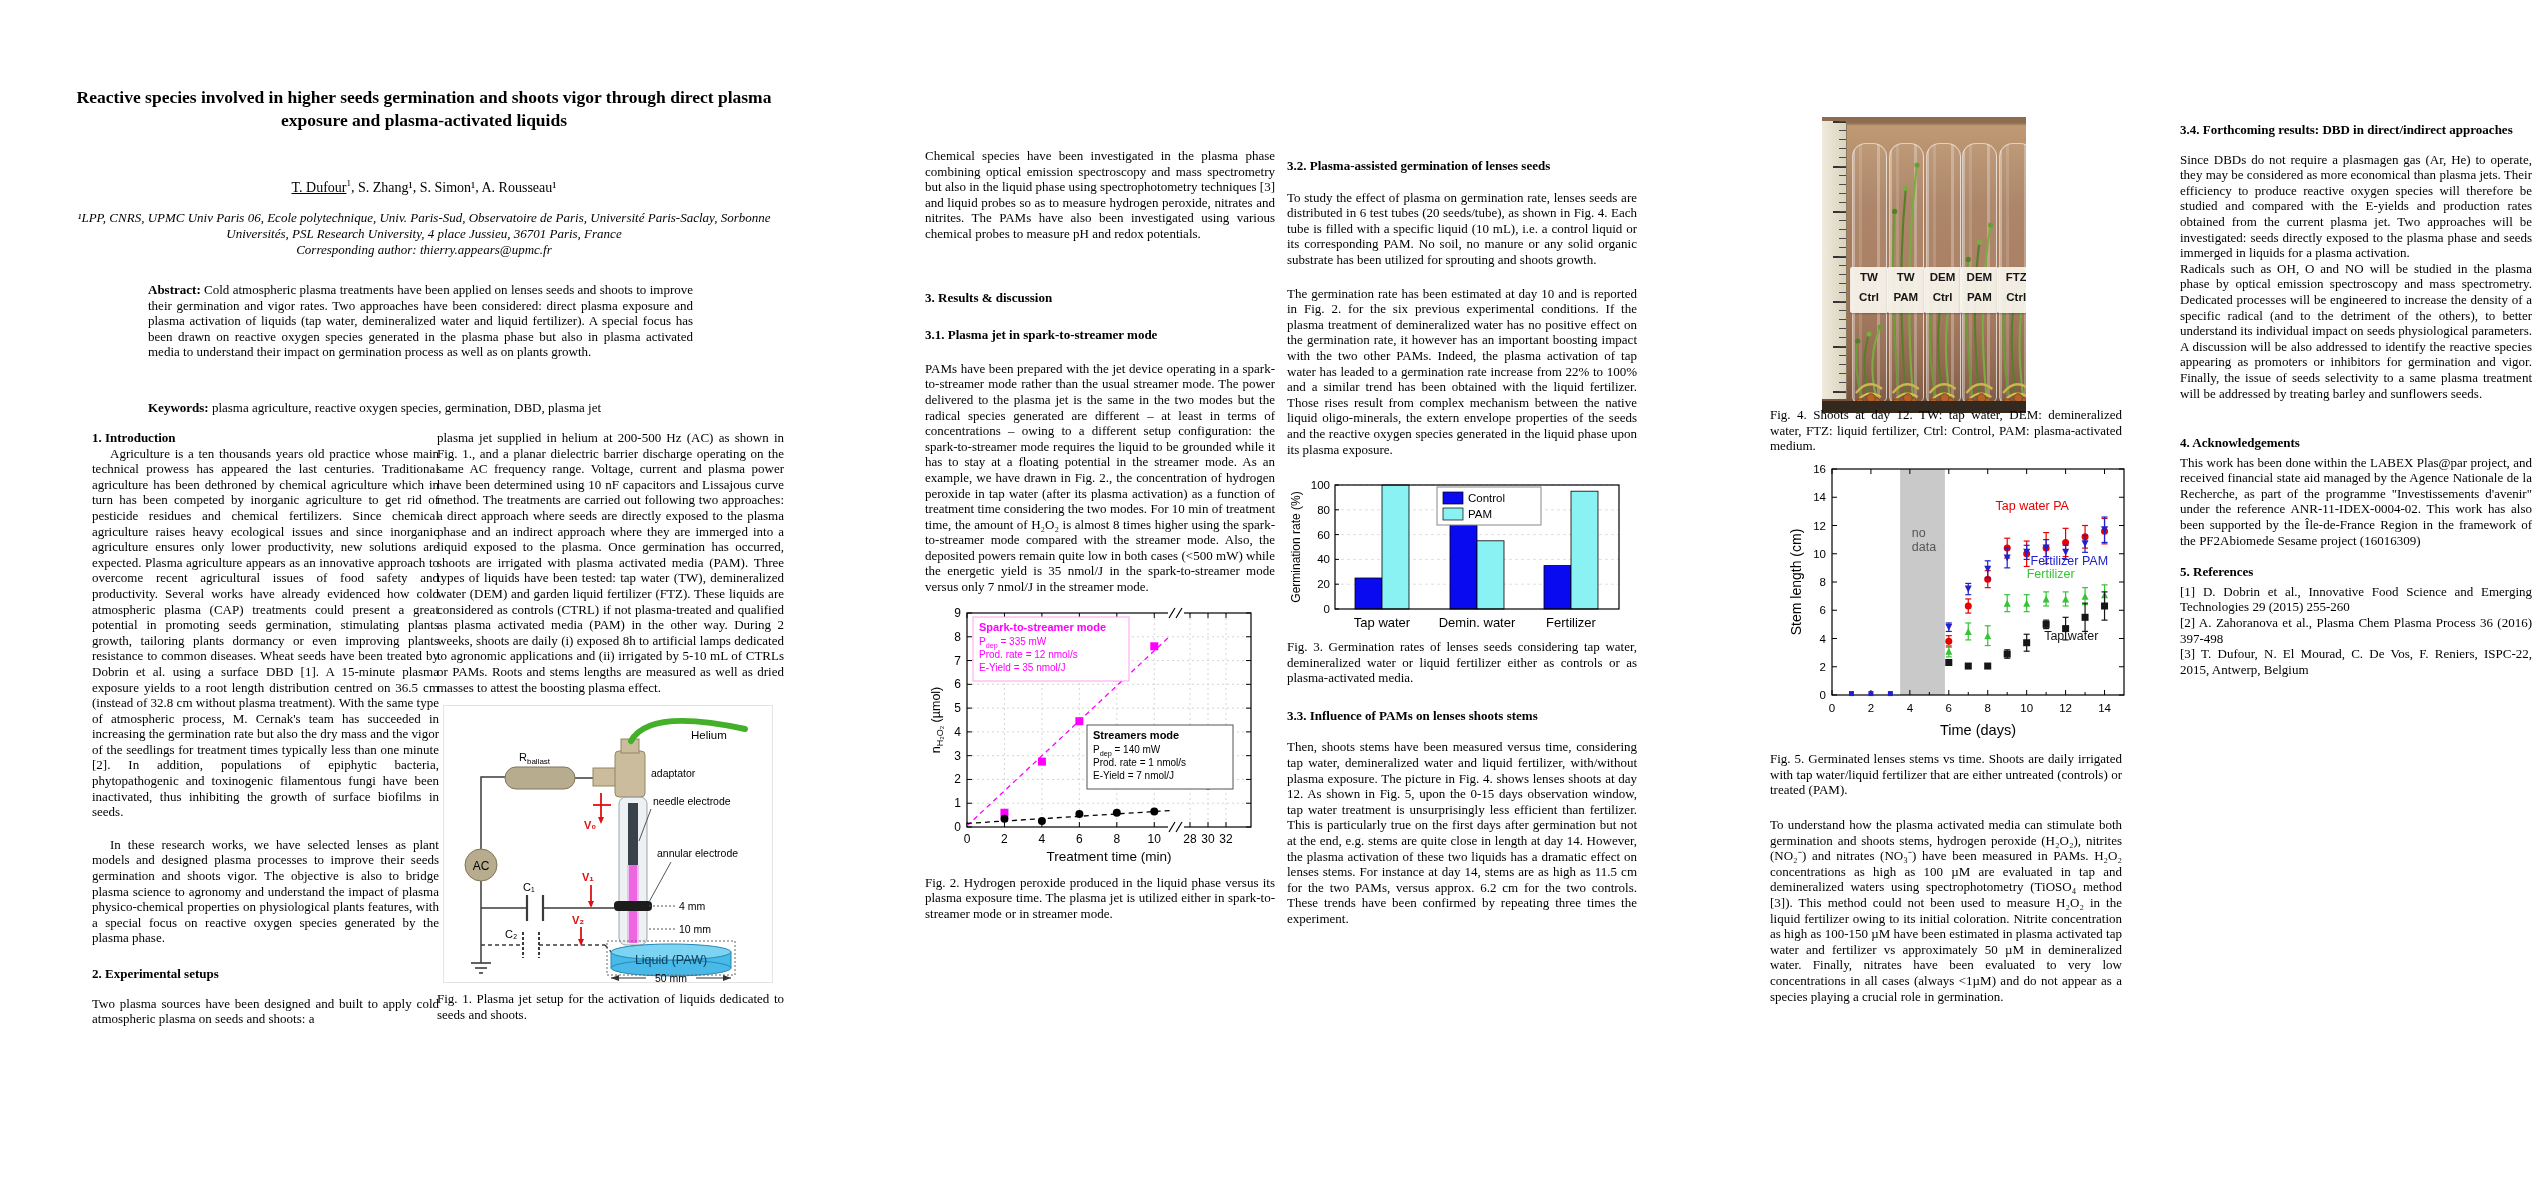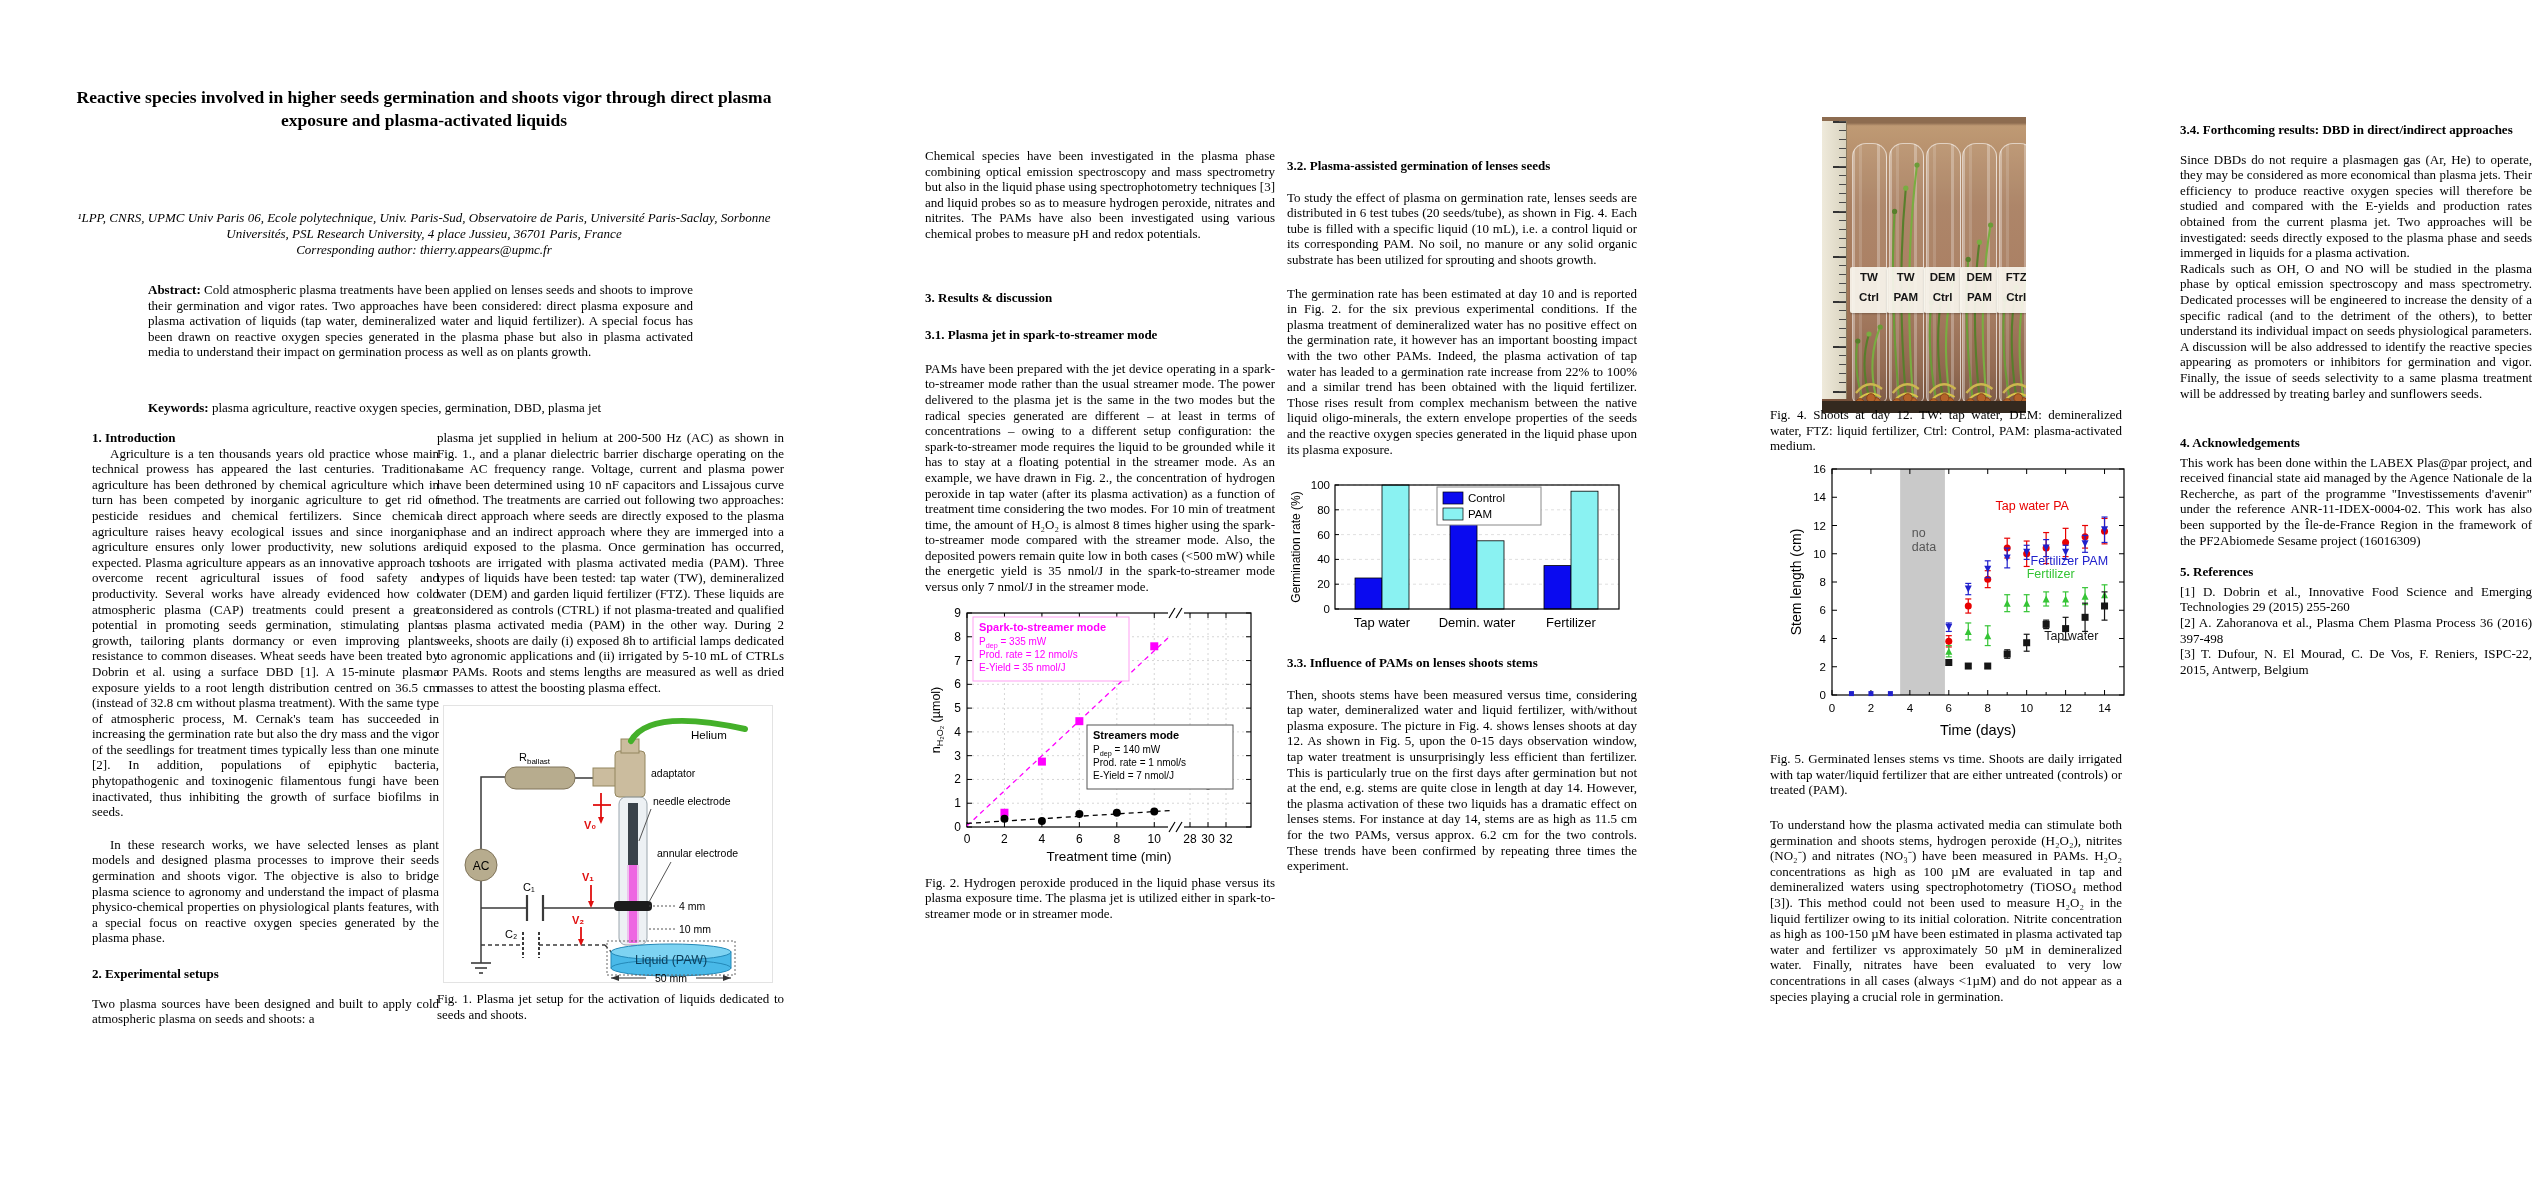--- a/index.html
+++ b/index.html
@@ -38,20 +38,23 @@
                     repeating-linear-gradient(180deg,#333 0 1.8px,transparent 1.8px 45px);
          background-size:7px 100%,13px 100%;background-position:right top,right top;background-repeat:repeat-y;}
   .botstrip{position:absolute;left:0;bottom:0;width:100%;height:12px;background:#34291f;}
 </style>
 </head>
 <body>
 
 <div class="sheet">
 
   <div class="title">Reactive species involved in higher seeds germination and shoots vigor through direct plasma exposure and plasma-activated liquids</div>
+  <div class="authors">
+    <span class="fa">T. Dufour</span><sup>1</sup><span>, S. Zhang¹, S. Simon¹, A. Rousseau¹</span>
+  </div>
   <div class="affil">
     <div>¹LPP, CNRS, UPMC Univ Paris 06, Ecole polytechnique, Univ.  Paris-Sud, Observatoire de Paris, Université Paris-Saclay, Sorbonne Universités, PSL Research University, 4 place Jussieu, 36701 Paris, France</div>
     <div>Corresponding author: thierry.appears@upmc.fr</div>
   </div>
   <div class="abs col" style="position:absolute;">
     <span class="h">Abstract:</span>
     <span>Cold atmospheric plasma treatments have been applied on lenses seeds and shoots to improve their germination and vigor rates. Two approaches have been considered: direct plasma exposure and plasma activation of liquids (tap water, demineralized water and liquid fertilizer). A special focus has been drawn on reactive oxygen species generated in the plasma phase but also in plasma activated media to understand their impact on germination process as well as on plants growth.</span>
   </div>
   <div class="kw col" style="position:absolute;">
     <span class="h">Keywords:</span><span> plasma agriculture, reactive oxygen species, germination, DBD, plasma jet</span>
@@ -309,20 +312,21 @@
         <text x="43" y="10" font-size="11.5" fill="#000" text-anchor="end"><tspan>100</tspan></text>
         <g>
           <rect x="150" y="8" width="104" height="38" fill="#ffffff" stroke="#888"></rect>
           <rect x="156" y="13" width="20" height="12" fill="#0a0af0" stroke="#000" stroke-width="0.7"></rect>
           <text x="181" y="23" font-size="11.5" fill="#000"><tspan>Control</tspan></text>
           <rect x="156" y="29" width="20" height="12" fill="#8af2f2" stroke="#000" stroke-width="0.7"></rect>
           <text x="181" y="39" font-size="11.5" fill="#000"><tspan>PAM</tspan></text>
         </g>
         <text x="13" y="68" font-size="12" fill="#000" text-anchor="middle" transform="rotate(-90 13 68)"><tspan>Germination rate (%)</tspan></text>
       </svg>
+    <p class="cap" style="margin-top:6px;">Fig. 3. Germination rates of lenses seeds considering tap water, demineralized water or liquid fertilizer either as controls or as plasma-activated media.</p>
     <p class="h" style="margin-top:22px;">3.3. Influence of PAMs on lenses shoots stems</p>
     <p style="margin-top:16px;">Then, shoots stems have been measured versus time, considering tap water, demineralized water and liquid fertilizer, with/without plasma exposure. The picture in Fig. 4. shows lenses shoots at day 12. As shown in Fig. 5, upon the 0-15 days observation window, tap water treatment is unsurprisingly less efficient than fertilizer. This is particularly true on the first days after germination but not at the end, e.g. stems are quite close in length at day 14. However, the plasma activation of these two liquids has a dramatic effect on lenses stems. For instance at day 14, stems are as high as 11.5 cm for the two PAMs, versus approx. 6.2 cm for the two controls. These trends have been confirmed by repeating three times the experiment.</p>
   </div>
 
   <div class="col" style="left:1770px;top:105px;width:352px;height:1075px;">
     <div class="photo" id="fig4-photo">
         <div class="ruler"></div>
         <div class="tube" style="left: 30px;"></div>
         <div class="tube" style="left: 66.8px;"></div>
         <div class="tube" style="left: 103.6px;"></div>

